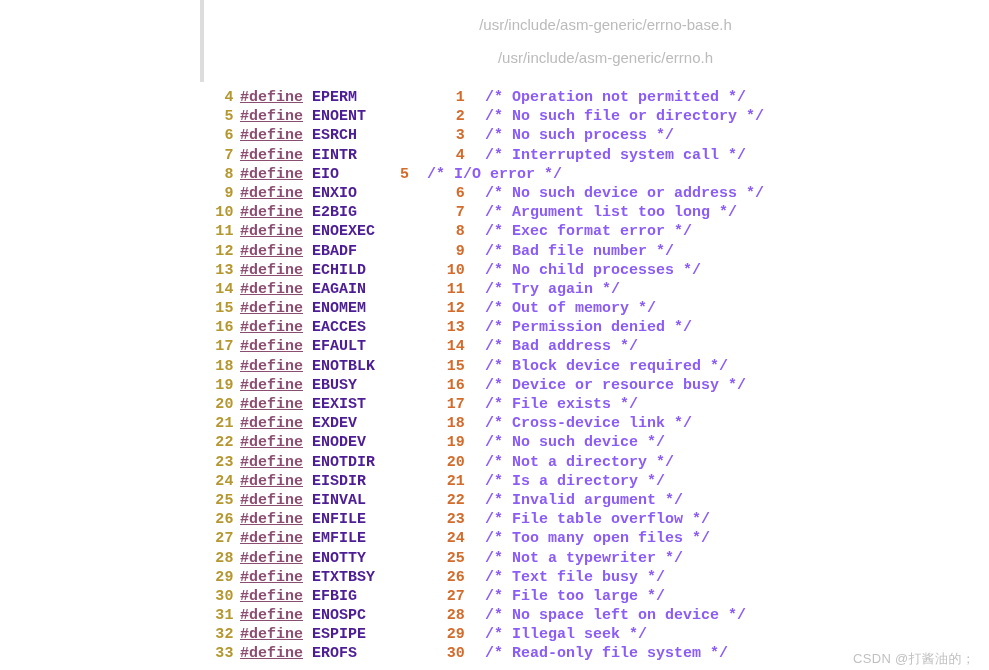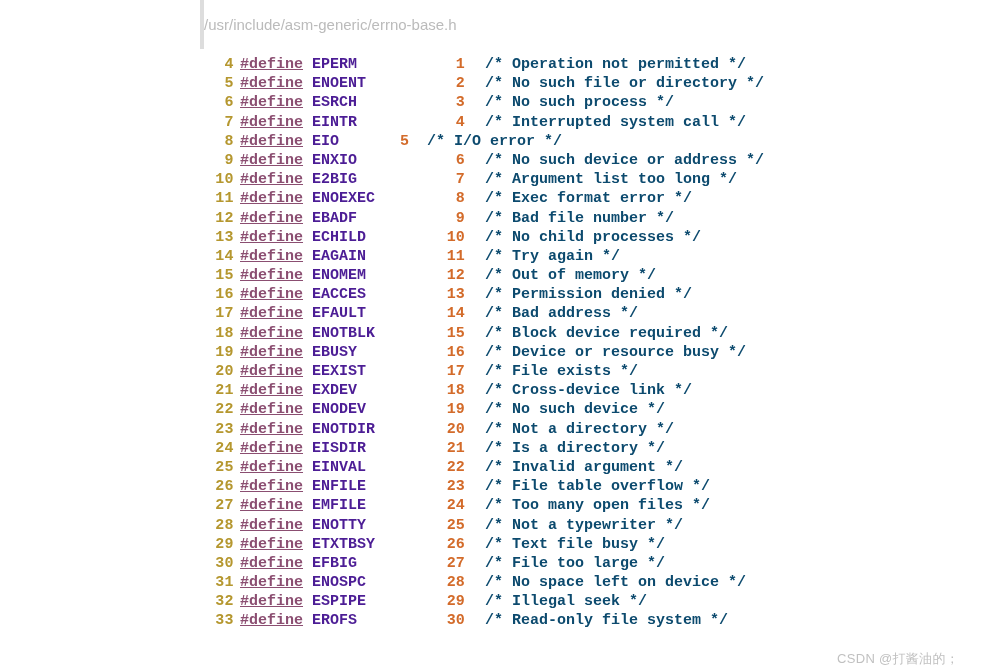--- a/index.html
+++ b/index.html
@@ -11,21 +11,22 @@
   }
   .quote-block {
     margin-left: 200px;
     border-left: 4px solid #ddd;
     padding: 8px 0;
     color: #bbb;
     font-size: 15px;
     line-height: 2.2;
   }
   .quote-block .path {
-    padding-left: 0;
+    padding-left: 18px;
+    text-align: center;
   }
   .code-block {
     margin-left: 200px;
     margin-top: 6px;
     font-family: "Courier New", Consolas, monospace;
     font-size: 15px;
     line-height: 1.28;
     font-weight: bold;
     white-space: pre;
   }
@@ -48,33 +49,34 @@
     letter-spacing: 0.2px;
   }
   .num-col-wide {
     width: 70px;
     text-align: right;
     color: #d36b2a;
     flex: 0 0 auto;
   }
   .gap { width: 20px; flex: 0 0 auto; }
   .gap-narrow { width: 18px; flex: 0 0 auto; }
-  .cmt { color: #0c4a6e; }
+  .cmt { color: #8b5cf6; }
   .watermark {
     position: absolute;
-    right: 30px;
+    right: 14px;
     top: 650px;
     font-size: 13px;
     font-family: Arial, sans-serif;
     color: rgba(150,150,150,0.6);
     letter-spacing: 0.3px;
   }
 </style>
 </head>
 <body>
 
 <div class="quote-block">
   <div class="path">/usr/include/asm-generic/errno-base.h</div>
+  <div class="path">/usr/include/asm-generic/errno.h</div>
 </div>
 
 <div class="code-block" id="code-block"><div class="row"><span class="ln-col">4</span><span class="sp1"></span><span><span class="kw">#define</span> <span class="nm">EPERM&nbsp;&nbsp;</span></span><span class="num-col">1</span><span class="gap"></span><span class="cmt">/* Operation not permitted */</span></div><div class="row"><span class="ln-col">5</span><span class="sp1"></span><span><span class="kw">#define</span> <span class="nm">ENOENT&nbsp;</span></span><span class="num-col">2</span><span class="gap"></span><span class="cmt">/* No such file or directory */</span></div><div class="row"><span class="ln-col">6</span><span class="sp1"></span><span><span class="kw">#define</span> <span class="nm">ESRCH&nbsp;&nbsp;</span></span><span class="num-col">3</span><span class="gap"></span><span class="cmt">/* No such process */</span></div><div class="row"><span class="ln-col">7</span><span class="sp1"></span><span><span class="kw">#define</span> <span class="nm">EINTR&nbsp;&nbsp;</span></span><span class="num-col">4</span><span class="gap"></span><span class="cmt">/* Interrupted system call */</span></div><div class="row"><span class="ln-col">8</span><span class="sp1"></span><span><span class="kw">#define</span> <span class="nm">EIO</span></span><span class="num-col-wide">5</span><span class="gap-narrow"></span><span class="cmt">/* I/O error */</span></div><div class="row"><span class="ln-col">9</span><span class="sp1"></span><span><span class="kw">#define</span> <span class="nm">ENXIO&nbsp;&nbsp;</span></span><span class="num-col">6</span><span class="gap"></span><span class="cmt">/* No such device or address */</span></div><div class="row"><span class="ln-col">10</span><span class="sp1"></span><span><span class="kw">#define</span> <span class="nm">E2BIG&nbsp;&nbsp;</span></span><span class="num-col">7</span><span class="gap"></span><span class="cmt">/* Argument list too long */</span></div><div class="row"><span class="ln-col">11</span><span class="sp1"></span><span><span class="kw">#define</span> <span class="nm">ENOEXEC</span></span><span class="num-col">8</span><span class="gap"></span><span class="cmt">/* Exec format error */</span></div><div class="row"><span class="ln-col">12</span><span class="sp1"></span><span><span class="kw">#define</span> <span class="nm">EBADF&nbsp;&nbsp;</span></span><span class="num-col">9</span><span class="gap"></span><span class="cmt">/* Bad file number */</span></div><div class="row"><span class="ln-col">13</span><span class="sp1"></span><span><span class="kw">#define</span> <span class="nm">ECHILD&nbsp;</span></span><span class="num-col">10</span><span class="gap"></span><span class="cmt">/* No child processes */</span></div><div class="row"><span class="ln-col">14</span><span class="sp1"></span><span><span class="kw">#define</span> <span class="nm">EAGAIN&nbsp;</span></span><span class="num-col">11</span><span class="gap"></span><span class="cmt">/* Try again */</span></div><div class="row"><span class="ln-col">15</span><span class="sp1"></span><span><span class="kw">#define</span> <span class="nm">ENOMEM&nbsp;</span></span><span class="num-col">12</span><span class="gap"></span><span class="cmt">/* Out of memory */</span></div><div class="row"><span class="ln-col">16</span><span class="sp1"></span><span><span class="kw">#define</span> <span class="nm">EACCES&nbsp;</span></span><span class="num-col">13</span><span class="gap"></span><span class="cmt">/* Permission denied */</span></div><div class="row"><span class="ln-col">17</span><span class="sp1"></span><span><span class="kw">#define</span> <span class="nm">EFAULT&nbsp;</span></span><span class="num-col">14</span><span class="gap"></span><span class="cmt">/* Bad address */</span></div><div class="row"><span class="ln-col">18</span><span class="sp1"></span><span><span class="kw">#define</span> <span class="nm">ENOTBLK</span></span><span class="num-col">15</span><span class="gap"></span><span class="cmt">/* Block device required */</span></div><div class="row"><span class="ln-col">19</span><span class="sp1"></span><span><span class="kw">#define</span> <span class="nm">EBUSY&nbsp;&nbsp;</span></span><span class="num-col">16</span><span class="gap"></span><span class="cmt">/* Device or resource busy */</span></div><div class="row"><span class="ln-col">20</span><span class="sp1"></span><span><span class="kw">#define</span> <span class="nm">EEXIST&nbsp;</span></span><span class="num-col">17</span><span class="gap"></span><span class="cmt">/* File exists */</span></div><div class="row"><span class="ln-col">21</span><span class="sp1"></span><span><span class="kw">#define</span> <span class="nm">EXDEV&nbsp;&nbsp;</span></span><span class="num-col">18</span><span class="gap"></span><span class="cmt">/* Cross-device link */</span></div><div class="row"><span class="ln-col">22</span><span class="sp1"></span><span><span class="kw">#define</span> <span class="nm">ENODEV&nbsp;</span></span><span class="num-col">19</span><span class="gap"></span><span class="cmt">/* No such device */</span></div><div class="row"><span class="ln-col">23</span><span class="sp1"></span><span><span class="kw">#define</span> <span class="nm">ENOTDIR</span></span><span class="num-col">20</span><span class="gap"></span><span class="cmt">/* Not a directory */</span></div><div class="row"><span class="ln-col">24</span><span class="sp1"></span><span><span class="kw">#define</span> <span class="nm">EISDIR&nbsp;</span></span><span class="num-col">21</span><span class="gap"></span><span class="cmt">/* Is a directory */</span></div><div class="row"><span class="ln-col">25</span><span class="sp1"></span><span><span class="kw">#define</span> <span class="nm">EINVAL&nbsp;</span></span><span class="num-col">22</span><span class="gap"></span><span class="cmt">/* Invalid argument */</span></div><div class="row"><span class="ln-col">26</span><span class="sp1"></span><span><span class="kw">#define</span> <span class="nm">ENFILE&nbsp;</span></span><span class="num-col">23</span><span class="gap"></span><span class="cmt">/* File table overflow */</span></div><div class="row"><span class="ln-col">27</span><span class="sp1"></span><span><span class="kw">#define</span> <span class="nm">EMFILE&nbsp;</span></span><span class="num-col">24</span><span class="gap"></span><span class="cmt">/* Too many open files */</span></div><div class="row"><span class="ln-col">28</span><span class="sp1"></span><span><span class="kw">#define</span> <span class="nm">ENOTTY&nbsp;</span></span><span class="num-col">25</span><span class="gap"></span><span class="cmt">/* Not a typewriter */</span></div><div class="row"><span class="ln-col">29</span><span class="sp1"></span><span><span class="kw">#define</span> <span class="nm">ETXTBSY</span></span><span class="num-col">26</span><span class="gap"></span><span class="cmt">/* Text file busy */</span></div><div class="row"><span class="ln-col">30</span><span class="sp1"></span><span><span class="kw">#define</span> <span class="nm">EFBIG&nbsp;&nbsp;</span></span><span class="num-col">27</span><span class="gap"></span><span class="cmt">/* File too large */</span></div><div class="row"><span class="ln-col">31</span><span class="sp1"></span><span><span class="kw">#define</span> <span class="nm">ENOSPC&nbsp;</span></span><span class="num-col">28</span><span class="gap"></span><span class="cmt">/* No space left on device */</span></div><div class="row"><span class="ln-col">32</span><span class="sp1"></span><span><span class="kw">#define</span> <span class="nm">ESPIPE&nbsp;</span></span><span class="num-col">29</span><span class="gap"></span><span class="cmt">/* Illegal seek */</span></div><div class="row"><span class="ln-col">33</span><span class="sp1"></span><span><span class="kw">#define</span> <span class="nm">EROFS&nbsp;&nbsp;</span></span><span class="num-col">30</span><span class="gap"></span><span class="cmt">/* Read-only file system */</span></div></div>
 
 <div class="watermark">CSDN @打酱油的；</div>
 
 </body></html>

